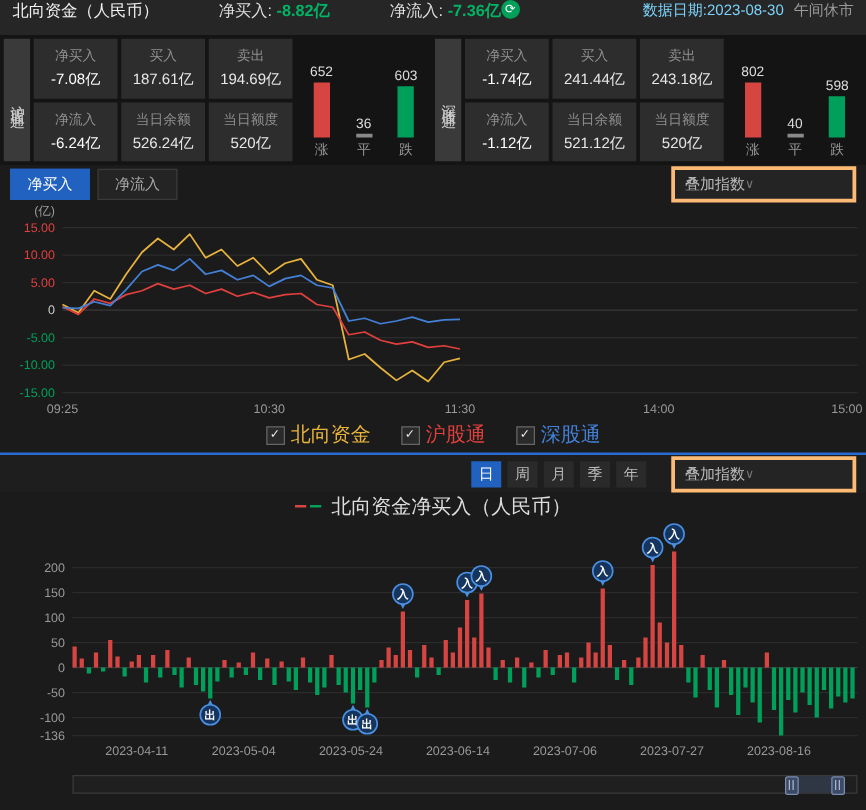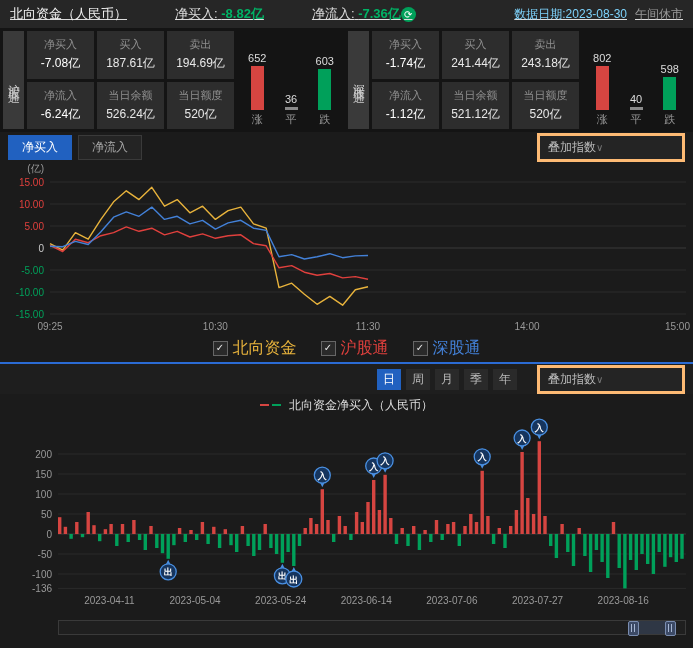--- a/index.html
+++ b/index.html
@@ -1,20 +1,20 @@
 <!DOCTYPE html>
 <html><head>
 <meta charset="utf-8">
 <style>
   html,body{margin:0;padding:0;background:#141414;}
   body{width:693px;height:648px;overflow:hidden;font-family:"Liberation Sans",sans-serif;color:#ddd;}
   .app{width:693px;height:648px;background:#1b1b1b;display:flex;flex-direction:column;}
 
   
-  .topbar{height:28px;flex:0 0 28px;display:flex;align-items:center;gap:8px;padding:0 10px;background:#262626;font-size:13px;text-decoration:underline;}
+  .topbar{height:28px;flex:0 0 28px;display:flex;align-items:flex-start;gap:8px;padding:0 10px;background:#262626;font-size:13px;}
   .title{color:#f2f2f2;}
   .kv .k{color:#ddd;margin-left:40px;}
   .green{color:#00b365;font-weight:bold;}
   .refresh{width:15px;height:15px;border-radius:50%;background:#00a05a;color:#fff;font-size:10px;line-height:15px;text-align:center;margin-left:-8px;cursor:pointer;}
   .spacer{flex:1;}
   .date{color:#7dd3fc;font-size:12px;}
   .status{color:#9a9a9a;font-size:12px;}
 
   
   .panels{flex:0 0 104px;display:flex;gap:3px;background:#141414;padding:3px;box-sizing:border-box;}
@@ -45,21 +45,21 @@
   
   svg{display:block;font-family:"Liberation Sans",sans-serif;}
   .legend1{flex:0 0 28px;display:flex;align-items:center;justify-content:center;gap:24px;}
   .li{display:flex;align-items:center;cursor:pointer;}
   .cb{width:13px;height:13px;border:1px solid #666;background:#2a2a2a;color:#e8e8e8;font-size:10px;line-height:12px;text-align:center;margin-right:5px;}
   .ll{font-size:16px;}
   .c2legend{flex:0 0 22px;display:flex;align-items:center;justify-content:center;gap:3px;}
   .dash{width:9px;height:2px;display:inline-block;}
   .dash.red{background:#d64541;}
   .dash.green{background:#00a05a;}
-  .c2title{color:#ddd;font-size:12px;margin-left:5px;}
+  .c2title{color:#ddd;font-size:16px;margin-left:5px;}
 
   
   .sliderwrap{margin:8px 7px 0 58px;position:relative;height:15px;background:#1f1f1f;border:1px solid #3a3a3a;box-sizing:border-box;}
   .sel{position:absolute;top:0;height:100%;background:rgba(90,120,170,0.28);}
   .handle{position:absolute;top:0px;width:9px;height:13px;background:#3c4a66;border:1px solid #7a8db0;border-radius:2px;cursor:ew-resize;}
   .handle::after{content:"";position:absolute;left:2px;top:2px;width:1px;height:8px;background:#a6b6d2;box-shadow:3px 0 0 #a6b6d2;}
 </style>
 </head>
 <body>
 

